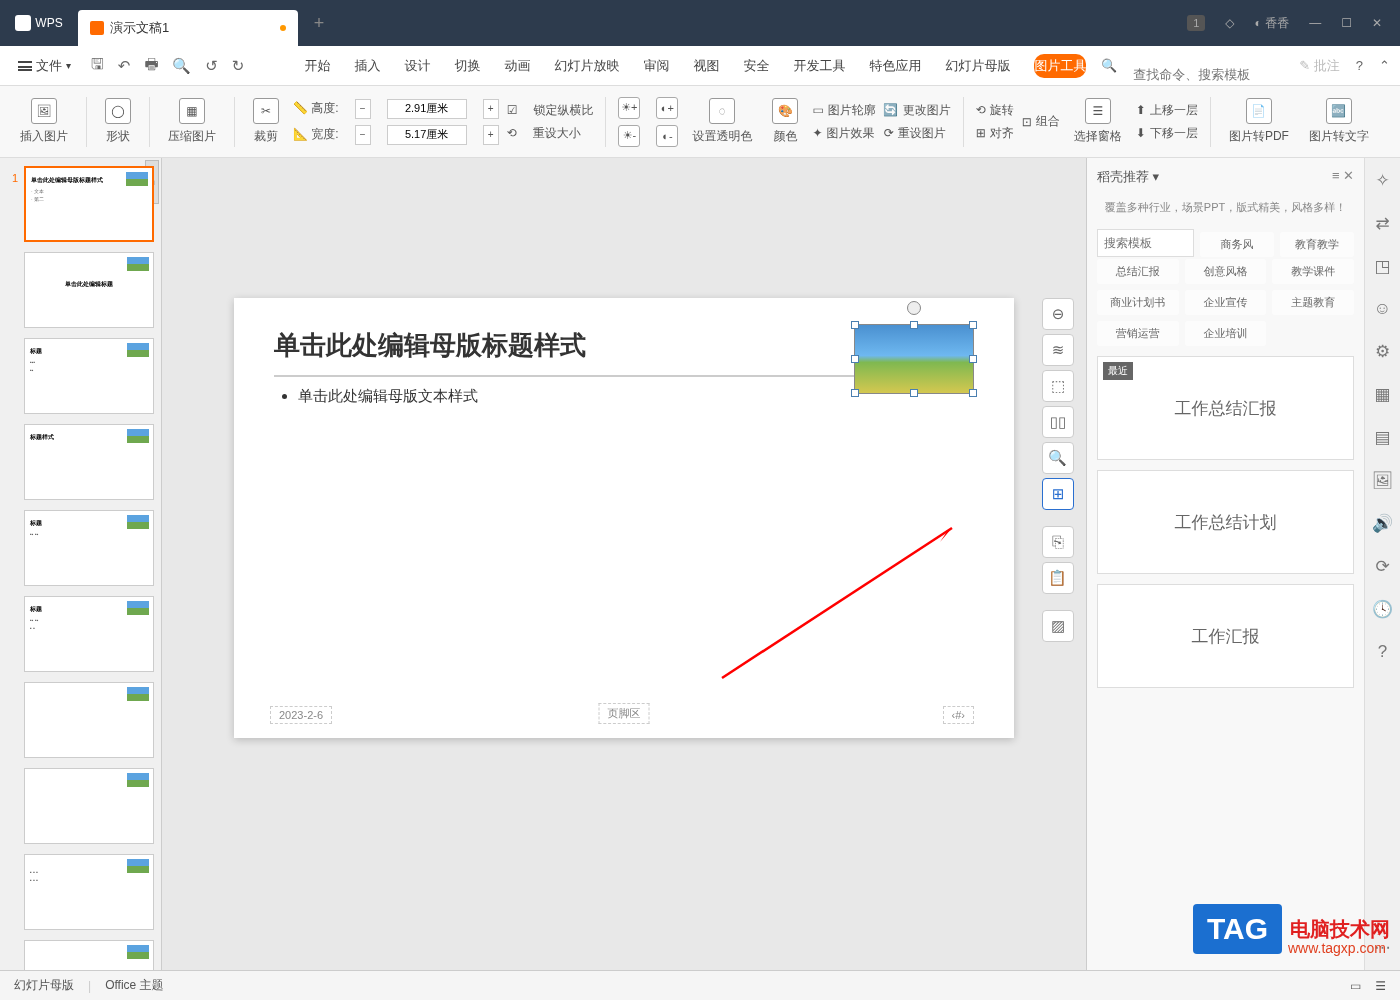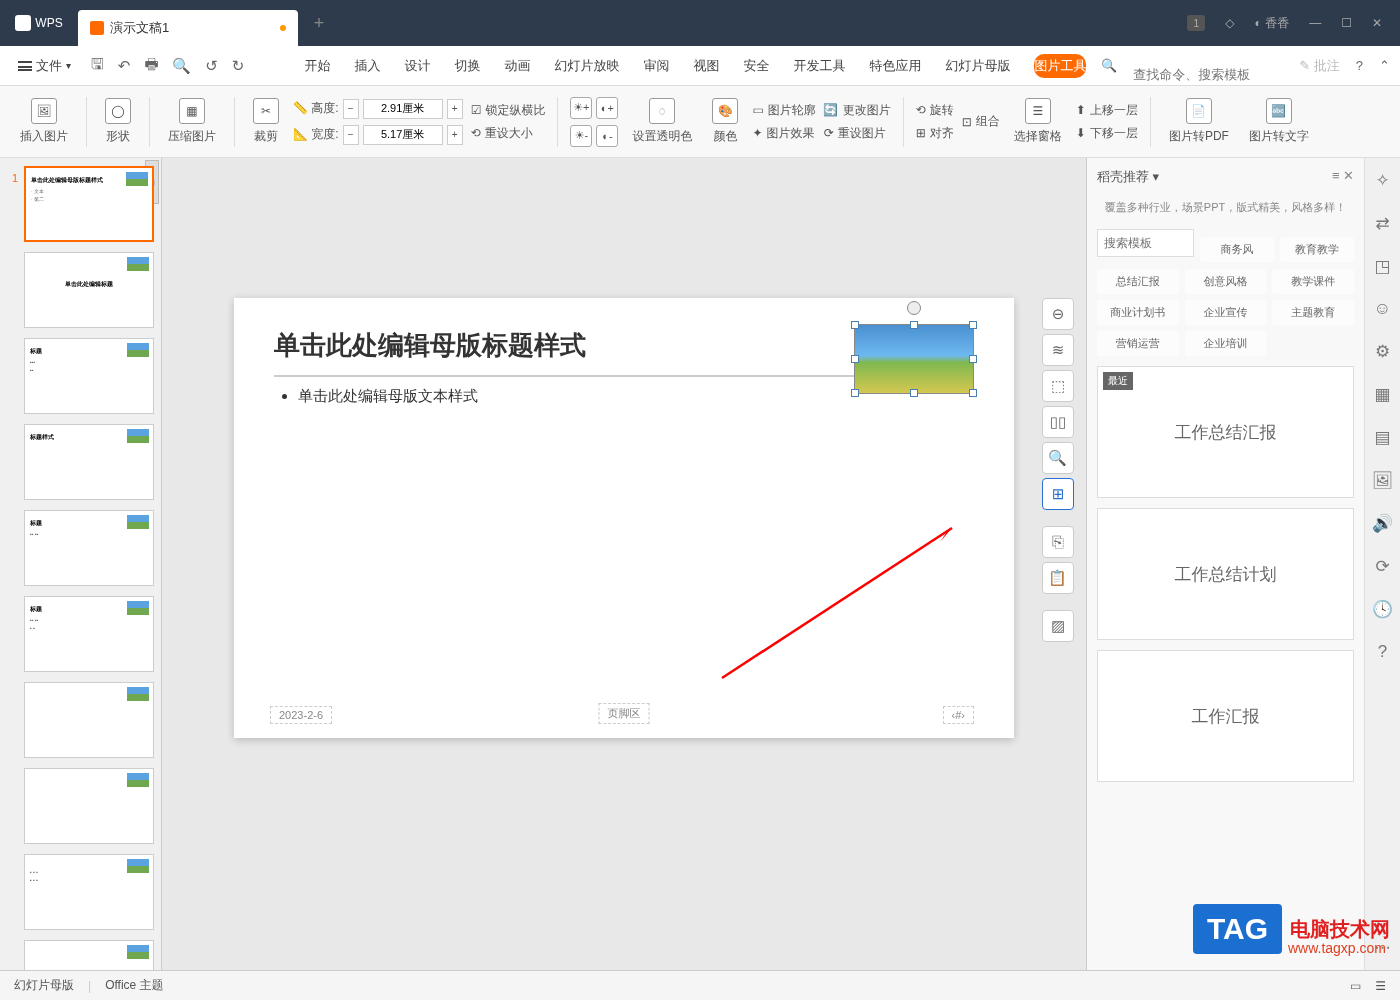--- a/index.html
+++ b/index.html
@@ -20,21 +20,21 @@
 .burger:before{content:"";position:absolute;top:3px;left:0;right:0;height:2px;background:#444;}
 .qat{display:flex;gap:14px;margin-left:12px;color:#666;font-size:15px;align-items:center;}
 .menu-items{display:flex;gap:24px;margin-left:60px;align-items:center;}
 .menu-pill{background:#ff6a00;color:#fff;padding:3px 0;border-radius:10px;font-size:13px;}
 .menu-right{margin-left:auto;display:flex;align-items:center;gap:16px;color:#666;}
 .search-box{border:none;font-size:13px;color:#888;width:150px;margin-top:17px;}
 .ribbon{height:72px;background:#f8f8f8;border-bottom:1px solid #ddd;display:flex;align-items:center;padding:0 14px;gap:8px;font-size:12px;color:#555;}
 .rb-btn{display:flex;flex-direction:column;align-items:center;gap:4px;padding:4px 6px;cursor:pointer;}
 .rb-icon{width:26px;height:26px;border:1px solid #999;border-radius:3px;background:#fff;display:flex;align-items:center;justify-content:center;}
 .rb-sep{width:1px;height:50px;background:#ddd;margin:0 4px;}
-.rb-row{display:flex;align-items:center;gap:4px;}
+.rb-row{display:flex;align-items:center;gap:16px;}
 .rb-col{display:flex;flex-direction:column;gap:6px;}
 .dim-input{width:80px;height:20px;border:1px solid #ccc;font-size:11px;text-align:center;background:#fff;}
 .spin-btn{width:16px;height:20px;border:1px solid #ccc;font-size:10px;display:flex;align-items:center;justify-content:center;background:#fff;}
 .small-icon{width:22px;height:22px;border:1px solid #aaa;border-radius:3px;background:#fff;font-size:11px;display:flex;align-items:center;justify-content:center;}
 .rb-link{display:flex;align-items:center;gap:4px;cursor:pointer;}
 .main{display:flex;height:812px;}
 .thumbs{width:162px;background:#f0f0f0;border-right:1px solid #ccc;overflow-y:auto;padding:8px 6px;}
 .thumb{width:130px;height:76px;background:#fff;border:1px solid #ccc;margin-bottom:10px;margin-left:18px;position:relative;padding:5px;}
 .thumb.sel{border:2px solid #ff6a00;}
 .thumb-num{position:absolute;left:-14px;top:4px;font-size:11px;color:#ff6a00;}
@@ -53,24 +53,24 @@
 .float-tools{position:absolute;right:12px;top:140px;width:32px;display:flex;flex-direction:column;gap:4px;}
 .ft-btn{width:32px;height:32px;background:#fff;border:1px solid #ccc;border-radius:4px;display:flex;align-items:center;justify-content:center;font-size:15px;color:#666;cursor:pointer;}
 .arrow-annot{position:absolute;left:550px;top:360px;width:260px;height:170px;pointer-events:none;}
 .footer-slot{position:absolute;bottom:14px;font-size:11px;color:#888;border:1px dashed #ccc;padding:2px 8px;}
 .panel{width:278px;background:#f8f8f8;border-left:1px solid #ccc;position:relative;padding:10px;}
 .panel-title{font-size:13px;color:#555;margin-bottom:10px;}
 .panel-close{position:absolute;right:10px;top:10px;color:#888;font-size:13px;}
 .panel-head{text-align:center;margin:14px 0;}
 .panel-h1{font-size:18px;font-weight:bold;color:#444;}
 .panel-sub{font-size:11px;color:#888;margin-top:6px;}
-.panel-search{width:100%;border:1px solid #ddd;padding:6px;font-size:12px;margin-bottom:12px;}
+.panel-search{width:100%;border:1px solid #ddd;padding:6px;font-size:12px;margin-bottom:2px;}
 .tag-row{display:flex;flex-wrap:wrap;gap:6px;margin-bottom:6px;}
 .tag{flex:1;min-width:74px;text-align:center;font-size:11px;color:#666;padding:5px 4px;background:#fcfcfc;border-radius:3px;cursor:pointer;}
-.tpl{width:100%;height:132px;background:#fff;border:1px solid #ddd;margin-top:10px;display:flex;align-items:center;justify-content:center;font-size:17px;color:#666;position:relative;filter:grayscale(0.3);}
+.tpl{width:100%;height:104px;background:#fff;border:1px solid #ddd;margin-top:10px;display:flex;align-items:center;justify-content:center;font-size:17px;color:#666;position:relative;filter:grayscale(0.3);}
 .tpl-badge{position:absolute;left:5px;top:5px;background:#666;color:#fff;font-size:10px;padding:2px 5px;}
 .sidebar-icons{width:36px;background:#f0f0f0;border-left:1px solid #ddd;display:flex;flex-direction:column;align-items:center;padding-top:12px;gap:22px;color:#777;font-size:17px;}
 .statusbar{height:30px;background:#f5f5f5;border-top:1px solid #ccc;display:flex;align-items:center;padding:0 14px;font-size:12px;color:#555;gap:14px;}
 .watermark{position:absolute;right:10px;bottom:46px;display:flex;align-items:center;gap:8px;}
 .wm-tag{background:#1b6fd0;color:#fff;font-size:30px;font-weight:bold;padding:8px 14px;border-radius:4px;}
 .wm-text{font-size:20px;font-weight:bold;color:#e02020;}
 .wm-url{font-size:14px;color:#e04020;position:absolute;right:4px;bottom:-2px;}
 .collapse-btn{position:absolute;top:2px;right:2px;width:14px;height:44px;background:#ddd;border:1px solid #bbb;font-size:9px;display:flex;align-items:center;justify-content:center;color:#666;}
 </style>
 </head>

